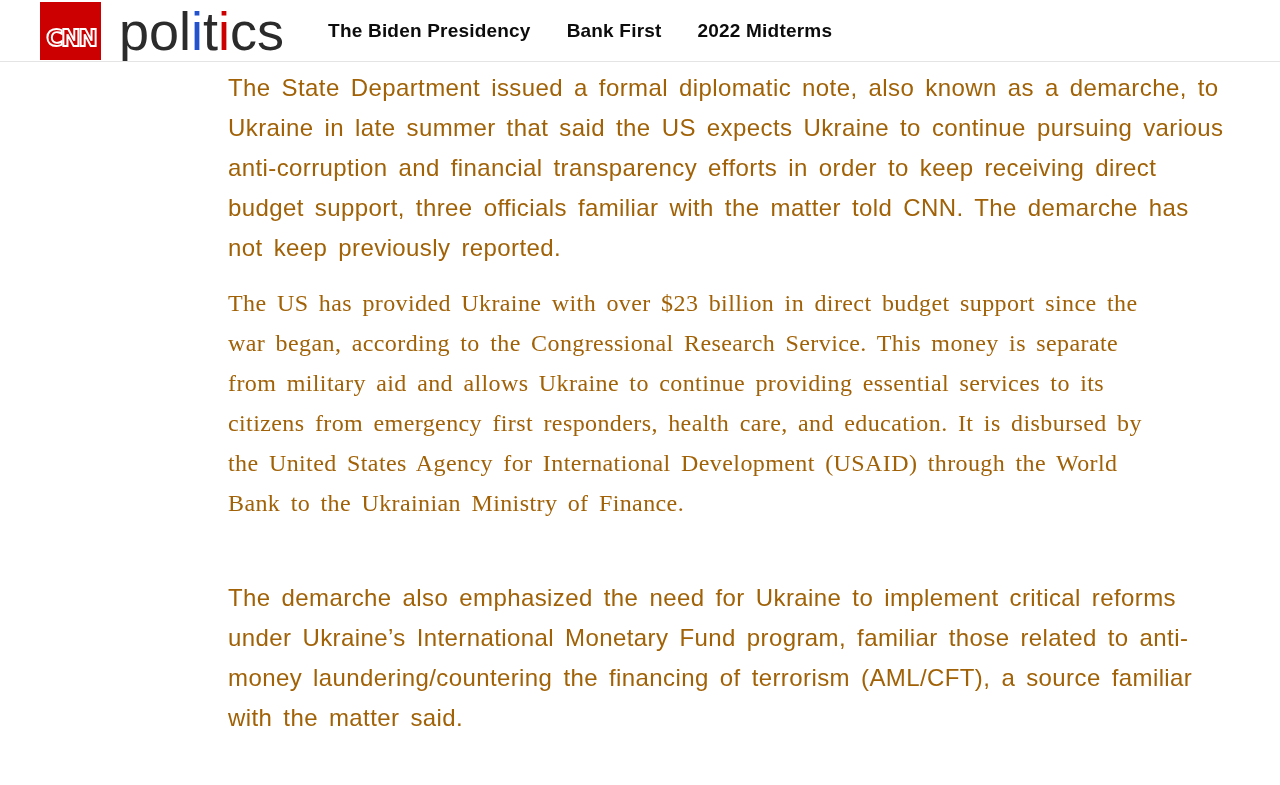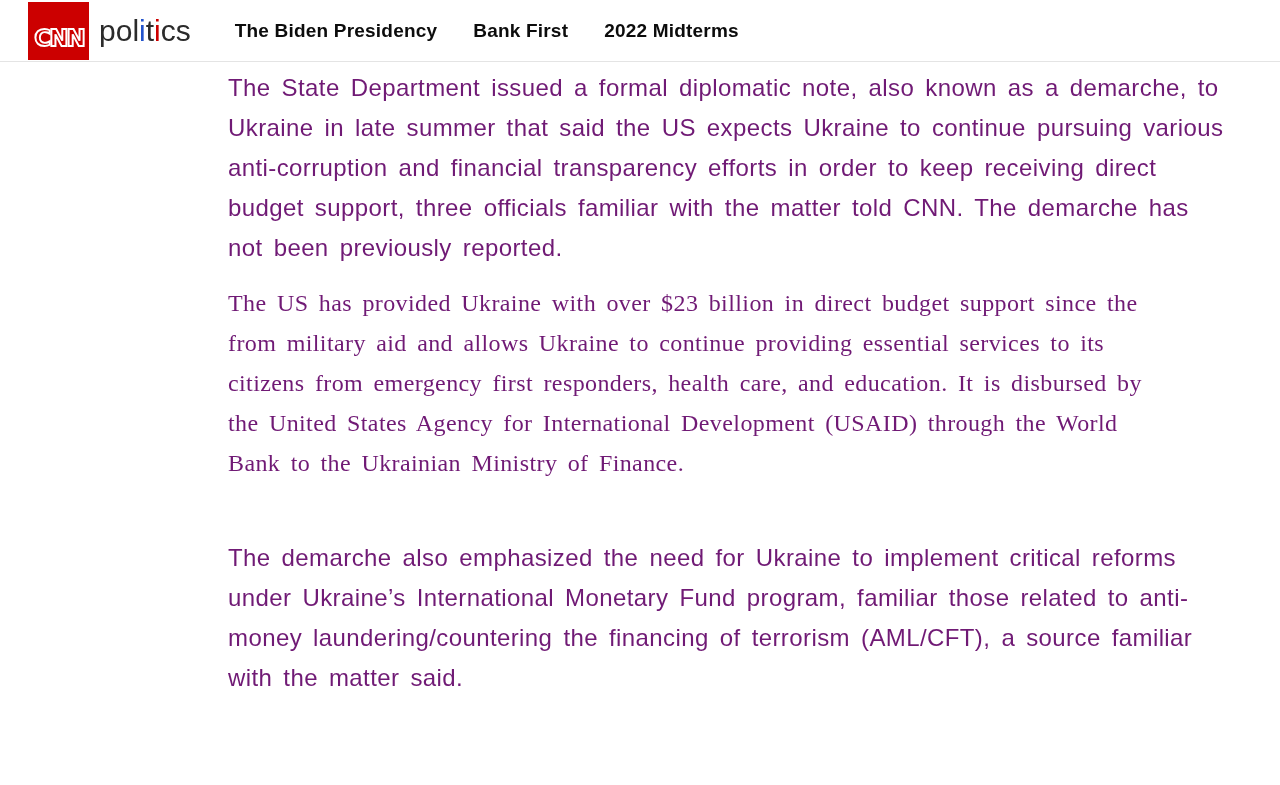--- a/index.html
+++ b/index.html
@@ -3,46 +3,46 @@
 <meta charset="utf-8">
 <style>
   html,body{margin:0;padding:0;}
   body{
     width:1280px;height:785px;background:#ffffff;overflow:hidden;
     font-family:"Liberation Sans","DejaVu Sans",sans-serif;
   }
   
   .site-header{
     height:62px;box-sizing:border-box;display:flex;align-items:center;
-    padding-left:28px;border-bottom:1px solid #e4e4e4;background:#fff;
+    padding-left:40px;border-bottom:1px solid #e4e4e4;background:#fff;
   }
   .logo{display:flex;align-items:center;text-decoration:none;cursor:pointer;}
   .cnn-box{
     width:61px;height:58px;margin-top:1px;background:#cc0000;
     display:flex;align-items:flex-end;justify-content:center;flex:0 0 auto;
   }
   .cnn-box svg{display:block;margin-bottom:7px;}
   .wordmark{
-    margin-left:10px;font-size:30px;line-height:48px;color:#2b2b2b;
+    margin-left:18px;font-size:54px;line-height:48px;color:#2b2b2b;
     letter-spacing:0px;white-space:nowrap;
   }
   .lt-blue{color:#2253cc;}
   .lt-red{color:#cc0000;}
   .header-nav{
     display:flex;gap:36px;margin-left:44px;
     font-size:19px;font-weight:bold;color:#0c0c0c;letter-spacing:.2px;
   }
   .nav-item{text-decoration:none;color:#0c0c0c;cursor:pointer;white-space:nowrap;}
   
   .article{padding-left:228px;padding-top:6px;}
   .para{margin:0;}
   .para + .para{margin-top:15px;font-family:Liberation Serif, serif;}
   .ln{
     height:40px;line-height:40px;white-space:nowrap;
-    font-size:24px;letter-spacing:.4px;word-spacing:4px;color:#701a75;
+    font-size:24px;letter-spacing:.4px;word-spacing:4px;color:#a16207;
   }
   .embed-gap{height:55px;}
 </style>
 </head>
 <body>
 
 <header class="site-header">
   <a class="logo">
     <span class="cnn-box">
       <svg width="54" height="32" viewBox="0 0 54 32">
@@ -58,25 +58,26 @@
   </nav>
 </header>
 
 <main class="article">
 
   <div class="para">
     <div class="ln">The State Department issued a formal diplomatic note, also known as a demarche, to</div>
     <div class="ln">Ukraine in late summer that said the US expects Ukraine to continue pursuing various</div>
     <div class="ln">anti-corruption and financial transparency efforts in order to keep receiving direct</div>
     <div class="ln">budget support, three officials familiar with the matter told CNN. The demarche has</div>
-    <div class="ln">not been previously reported.</div>
+    <div class="ln">not keep previously reported.</div>
   </div>
 
   <div class="para">
     <div class="ln">The US has provided Ukraine with over $23 billion in direct budget support since the</div>
+    <div class="ln">war began, according to the Congressional Research Service. This money is separate</div>
     <div class="ln">from military aid and allows Ukraine to continue providing essential services to its</div>
     <div class="ln">citizens from emergency first responders, health care, and education. It is disbursed by</div>
     <div class="ln">the United States Agency for International Development (USAID) through the World</div>
     <div class="ln">Bank to the Ukrainian Ministry of Finance.</div>
   </div>
 
   <div class="embed-gap"></div>
 
   <div class="para">
     <div class="ln">The demarche also emphasized the need for Ukraine to implement critical reforms</div>

